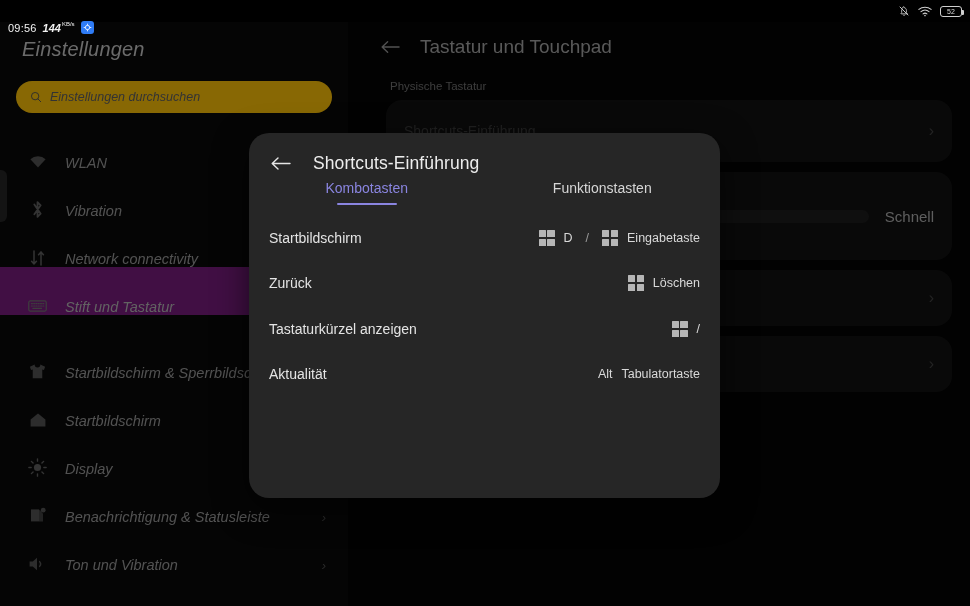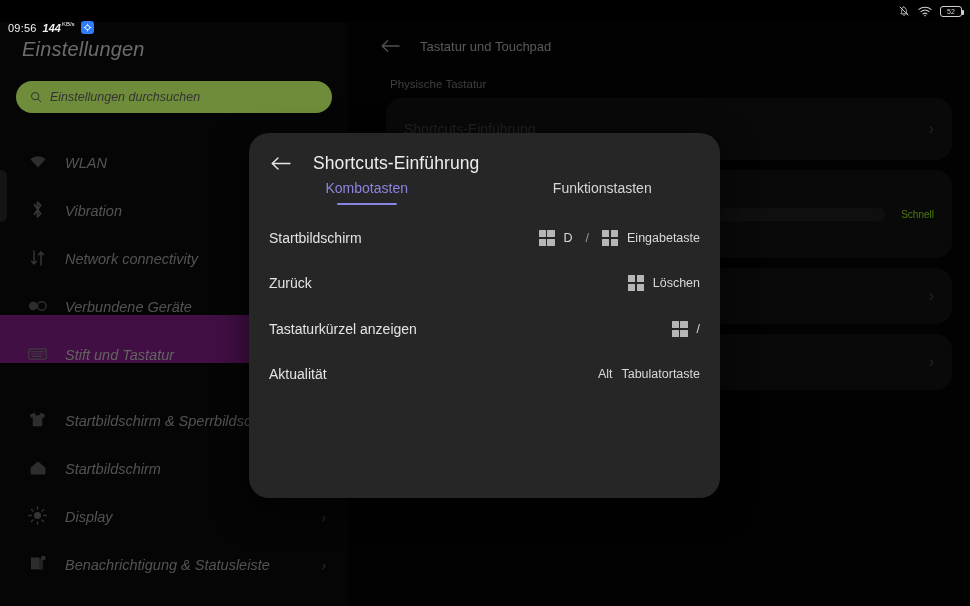--- a/index.html
+++ b/index.html
@@ -40,21 +40,21 @@
 
   
   .sidebar{
     position:absolute; left:0; top:22px; width:348px; height:584px;
     background:#0a0a0a; overflow:hidden;font-style:italic;
   }
   .sb-title{
     font-size:20px; color:#b9b9b9; padding:16px 0 0 22px; letter-spacing:.2px;
   }
   .search-box{
-    margin:20px 16px 0 16px; height:32px; background:#bef264; border-radius:16px;
+    margin:20px 16px 0 16px; height:32px; background:#eab308; border-radius:16px;
     display:flex; align-items:center; padding:0 14px; gap:8px;
   }
   .search-ph{ font-size:12.5px; color:#595959; }
   .nav-list{ margin-top:10px; }
   .nav-item{
     height:48px; display:flex; align-items:flex-end; gap:18px; padding-left:28px;
     color:#8e8e8e; font-size:14.5px; position:relative;
   }
   .nav-item.selected{ background:#701a75; }
   .nav-ico{ width:19px; height:19px; flex:0 0 19px; display:flex; align-items:center; justify-content:center; }
@@ -66,38 +66,38 @@
     position:absolute; left:0; top:148px; width:7px; height:52px;
     background:#232323; border-radius:0 6px 6px 0;
   }
 
   
   .pane{
     position:absolute; left:348px; top:22px; width:622px; height:584px;
     background:#050505; overflow:hidden;
   }
   .pane-head{ display:flex; align-items:center; gap:20px; padding:14px 0 0 32px; }
-  .pane-title{ font-size:13px; color:#9a9a9a; }
+  .pane-title{ font-size:19px; color:#9a9a9a; }
   .pane-section{ font-size:11.5px; color:#6a6a6a; padding:22px 0 0 42px; }
   .card{
     margin:10px 18px 0 38px; background:#111111; border-radius:16px;
     display:flex; align-items:center; justify-content:space-between;
     padding:0 18px; position:relative;
   }
   .card.r1{ height:62px; margin-top:8px; }
   .card.r2{ height:88px; }
   .card.r3{ height:56px; }
   .card.r4{ height:56px; }
   .card-label{ font-size:14px; color:#3a3a3a; }
   .chev{ color:#3d3d3d; font-size:16px; }
   .slider-row{ display:flex; align-items:center; gap:16px; width:100%; }
   .slider-track{
     flex:1; height:13px; background:#1b1b1b; border-radius:7px;
   }
-  .slider-label{ font-size:10px; color:#84cc16; }
+  .slider-label{ font-size:15px; color:#a3a3a3; }
 
   
   .scrim{ position:absolute; inset:0; background:rgba(0,0,0,.42); z-index:20; }
   .dialog{
     position:absolute; left:249px; top:133px; width:471px; height:365px;
     background:#262626; border-radius:20px; z-index:30;
     box-shadow:0 10px 34px rgba(0,0,0,.6);
     overflow:hidden;
   }
   .dlg-head{ display:flex; align-items:center; gap:22px; padding:20px 0 0 22px; }
@@ -207,29 +207,20 @@
       <div class="nav-item">
         <span class="nav-ico">
           <svg width="17" height="18" viewBox="0 0 16 18">
               <path d="M4.5 2v13M4.5 15l-2.4-2.7M4.5 15l2.4-2.7" fill="none" stroke="#5a5a5a" stroke-width="1.5" stroke-linecap="round"></path>
               <path d="M11.5 16V3M11.5 3L9.1 5.7M11.5 3l2.4 2.7" fill="none" stroke="#5a5a5a" stroke-width="1.5" stroke-linecap="round"></path>
             </svg>
         </span>
         <span class="nav-label">Network connectivity</span>
       </div>
 
-      <div class="nav-item">
-        <span class="nav-ico">
-          <svg width="19" height="12" viewBox="0 0 20 12">
-              <rect x="1" y="1.6" width="9" height="8.8" rx="4.4" fill="#4e4e4e"></rect>
-              <rect x="10" y="1.6" width="9" height="8.8" rx="4.4" fill="none" stroke="#4e4e4e" stroke-width="1.5"></rect>
-            </svg>
-        </span>
-        <span class="nav-label">Verbundene Geräte</span>
-      </div>
 
       <div class="nav-item selected">
         <span class="nav-ico">
           <svg width="19" height="14" viewBox="0 0 20 14">
               <rect x=".8" y="1.6" width="18.4" height="10.8" rx="1.6" fill="none" stroke="#6a6a6a" stroke-width="1.3"></rect>
               <path d="M3.6 4.6h1M6 4.6h1M8.4 4.6h1M10.8 4.6h1M13.2 4.6h1M15.6 4.6h1M3.6 7h1M6 7h1M8.4 7h1M10.8 7h1M13.2 7h1M15.6 7h1M5.2 9.6h9" stroke="#6a6a6a" stroke-width="1.3" stroke-linecap="round"></path>
             </svg>
         </span>
         <span class="nav-label">Stift und Tastatur</span>
       </div>

